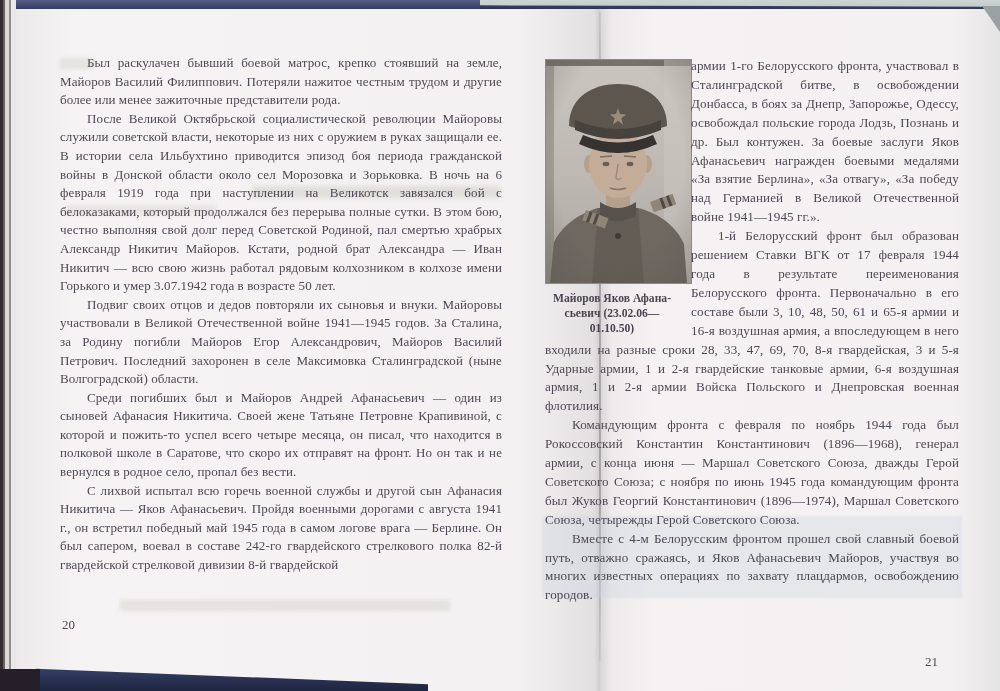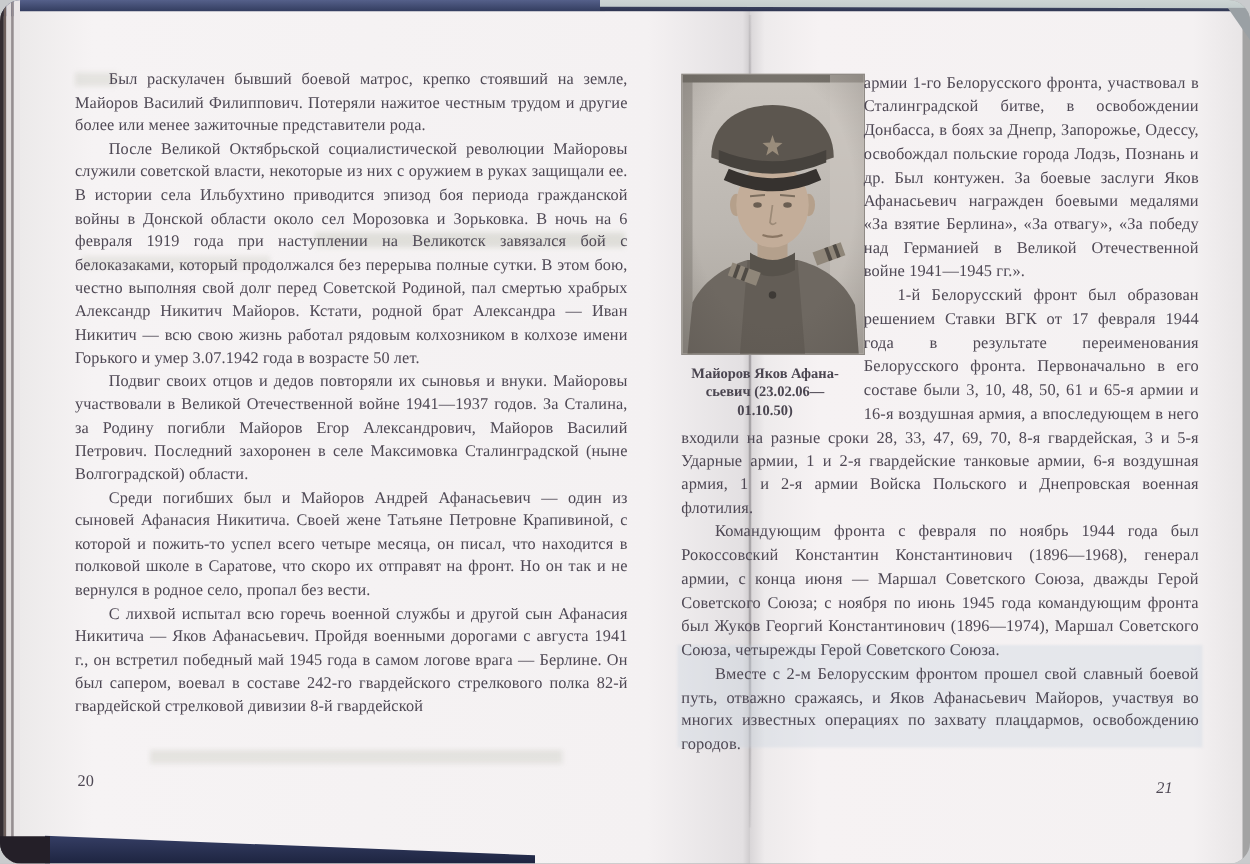--- a/index.html
+++ b/index.html
@@ -1,17 +1,17 @@
 <!DOCTYPE html>
 <html><head>
 <meta charset="utf-8">
 <style>
   html,body{margin:0;padding:0;background:#c9cbcd;}
-  .scene{position:relative;width:1000px;height:691px;overflow:hidden;background:#a3a3a3;
-         font-family:"Liberation Serif", serif;border-radius:17px;}
+  .scene{position:relative;width:1000px;height:691px;overflow:hidden;background:#e5e5e5;
+         font-family:"Liberation Serif", serif;}
 
   
   .cover-top-left{position:absolute;left:0;top:0;width:484px;height:13px;
     background:linear-gradient(180deg,#55608a 0%,#3a4468 55%,#262e4e 100%);}
   .cover-top-right{position:absolute;left:480px;top:0;width:520px;height:9px;
     background:linear-gradient(180deg,#cdd5d4 0%,#bfc9c9 100%);}
   .cover-top-line{position:absolute;left:480px;top:6px;width:516px;height:4px;
     background:linear-gradient(180deg,#39405c 0%,#2c3350 100%);transform:rotate(0.15deg);}
   .corner-top-right{position:absolute;right:0;top:6px;width:18px;height:26px;
     background:#9aa0a4;clip-path:polygon(100% 0,100% 100%,0 0);}
@@ -45,21 +45,21 @@
 
   
   .textcol{position:absolute;color:#4e4854;text-align:justify;letter-spacing:.1px;}
   .textcol p{margin:0;text-indent:27px;text-align:justify;}
   .left-text{left:60px;top:54px;width:442px;font-size:13px;line-height:18.6px;}
   .right-text{left:545px;top:57px;width:414px;font-size:13.1px;line-height:18.9px;}
   .right-text .flow p:first-child{text-indent:0;padding-left:25px;}
 
   .pagenum{position:absolute;color:#4e4854;font-size:13px;}
   .pn-left{left:62px;top:617px;}
-  .pn-right{left:925px;top:622px;font-style:italic;}
+  .pn-right{left:925px;top:654px;}
 
   
   .photo-fig{float:left;width:134px;margin:2px 12px 4px 0;}
   .photo-frame{width:145px;height:223px;border:1px solid #8f8a85;
     box-shadow:0 0 0 1px #d8d4d0 inset;background:#c4bfb9;}
   .photo-frame svg{display:block;}
   .photo-caption{font-weight:bold;font-size:11.6px;line-height:15px;text-align:center;
     margin-top:7px;color:#4a4550;white-space:pre-line;letter-spacing:0;}
 </style>
 </head>
@@ -83,21 +83,21 @@
   <div class="ghost g1"></div>
   <div class="ghost g2"></div>
   <div class="ghost g3"></div>
   <div class="ghost g4"></div>
   <div class="highlight-band"></div>
 
   <div class="textcol left-text">
     <div class="flow">
         <p>Был раскулачен бывший боевой матрос, крепко стоявший на земле, Майоров Василий Филиппович. Потеряли нажитое честным трудом и другие более или менее зажиточные представители рода.</p>
         <p>После Великой Октябрьской социалистической революции Майоровы служили советской власти, некоторые из них с оружием в руках защищали ее. В истории села Ильбухтино приводится эпизод боя периода гражданской войны в Донской области около сел Морозовка и Зорьковка. В ночь на 6 февраля 1919 года при наступлении на Великотск завязался бой с белоказаками, который  продолжался без перерыва полные сутки. В этом бою, честно выполняя свой долг перед Советской Родиной, пал смертью храбрых Александр Никитич Майоров. Кстати, родной брат Александра — Иван Никитич — всю свою жизнь работал рядовым колхозником в колхозе имени Горького и умер 3.07.1942 года в возрасте 50 лет.</p>
-        <p>Подвиг своих отцов и дедов повторяли их сыновья и внуки. Майоровы участвовали в Великой Отечественной войне 1941—1937 годов. За Сталина, за Родину погибли Майоров Егор Александрович, Майоров Василий Петрович. Последний захоронен в селе Максимовка Сталинградской (ныне Волгоградской) области.</p>
+        <p>Подвиг своих отцов и дедов повторяли их сыновья и внуки. Майоровы участвовали в Великой Отечественной войне 1941—1945 годов. За Сталина, за Родину погибли Майоров Егор Александрович, Майоров Василий Петрович. Последний захоронен в селе Максимовка Сталинградской (ныне Волгоградской) области.</p>
         <p>Среди погибших был и Майоров Андрей Афанасьевич — один из сыновей Афанасия Никитича. Своей жене Татьяне Петровне Крапивиной, с которой и пожить-то успел всего четыре месяца, он писал, что находится в полковой школе в Саратове, что скоро их отправят на фронт. Но он так и не вернулся в родное село, пропал без вести.</p>
         <p>С лихвой испытал всю горечь военной службы и другой сын Афанасия Никитича — Яков Афанасьевич. Пройдя военными дорогами с августа 1941 г., он встретил победный май 1945 года в самом логове врага — Берлине. Он был сапером, воевал в составе 242-го гвардейского стрелкового полка 82-й гвардейской стрелковой дивизии 8-й гвардейской</p>
       </div>
   </div>
   <div class="pagenum pn-left">20</div>
 
   <div class="textcol right-text">
     <figure class="photo-fig" style="margin-left:0;margin-top:2px;">
       <div class="photo-frame">
         <svg width="145" height="223" viewBox="0 0 145 223" xmlns="http://www.w3.org/2000/svg">
@@ -154,21 +154,21 @@
           <rect width="145" height="223" fill="url(#vg)"></rect>
         </svg>
       </div>
       <figcaption class="photo-caption">Майоров Яков Афана-
 сьевич (23.02.06—01.10.50)</figcaption>
     </figure>
     <div class="flow">
         <p>армии 1-го  Белорусского фронта, участвовал в Сталинградской битве, в освобождении Донбасса, в боях за Днепр, Запорожье, Одессу, освобождал польские города Лодзь, Познань и др. Был контужен. За боевые заслуги Яков Афанасьевич награжден боевыми медалями «За взятие Берлина», «За отвагу», «За победу над Германией в Великой Отечественной войне 1941—1945 гг.».</p>
         <p>1-й Белорусский фронт был образован решением Ставки ВГК от 17 февраля 1944 года в результате переименования Белорусского фронта. Первоначально в его составе были 3, 10, 48, 50, 61 и 65-я армии и 16-я воздушная армия, а впоследующем в него входили на разные сроки 28, 33, 47, 69, 70, 8-я гвардейская, 3 и 5-я Ударные армии, 1 и 2-я гвардейские танковые армии, 6-я воздушная армия, 1 и 2-я армии Войска Польского и Днепровская военная флотилия.</p>
         <p>Командующим фронта с февраля по ноябрь 1944 года был Рокоссовский Константин Константинович (1896—1968), генерал армии, с конца июня — Маршал Советского Союза, дважды Герой Советского Союза; с ноября  по июнь 1945 года  командующим фронта был Жуков Георгий Константинович (1896—1974), Маршал Советского Союза, четырежды Герой Советского Союза.</p>
-        <p>Вместе с 2-м Белорусским фронтом прошел свой славный боевой путь, отважно сражаясь, и Яков Афанасьевич Майоров,  участвуя во многих известных операциях по захвату плацдармов, освобождению городов.</p>
+        <p>Вместе с 4-м Белорусским фронтом прошел свой славный боевой путь, отважно сражаясь, и Яков Афанасьевич Майоров,  участвуя во многих известных операциях по захвату плацдармов, освобождению городов.</p>
       </div>
   </div>
   <div class="pagenum pn-right">21</div>
 
   <div class="cover-bottom-wedge"></div>
   <div class="cover-bottom-left"></div>
   <div class="corner-top-right"></div>
 </div>
 
 </body></html>

